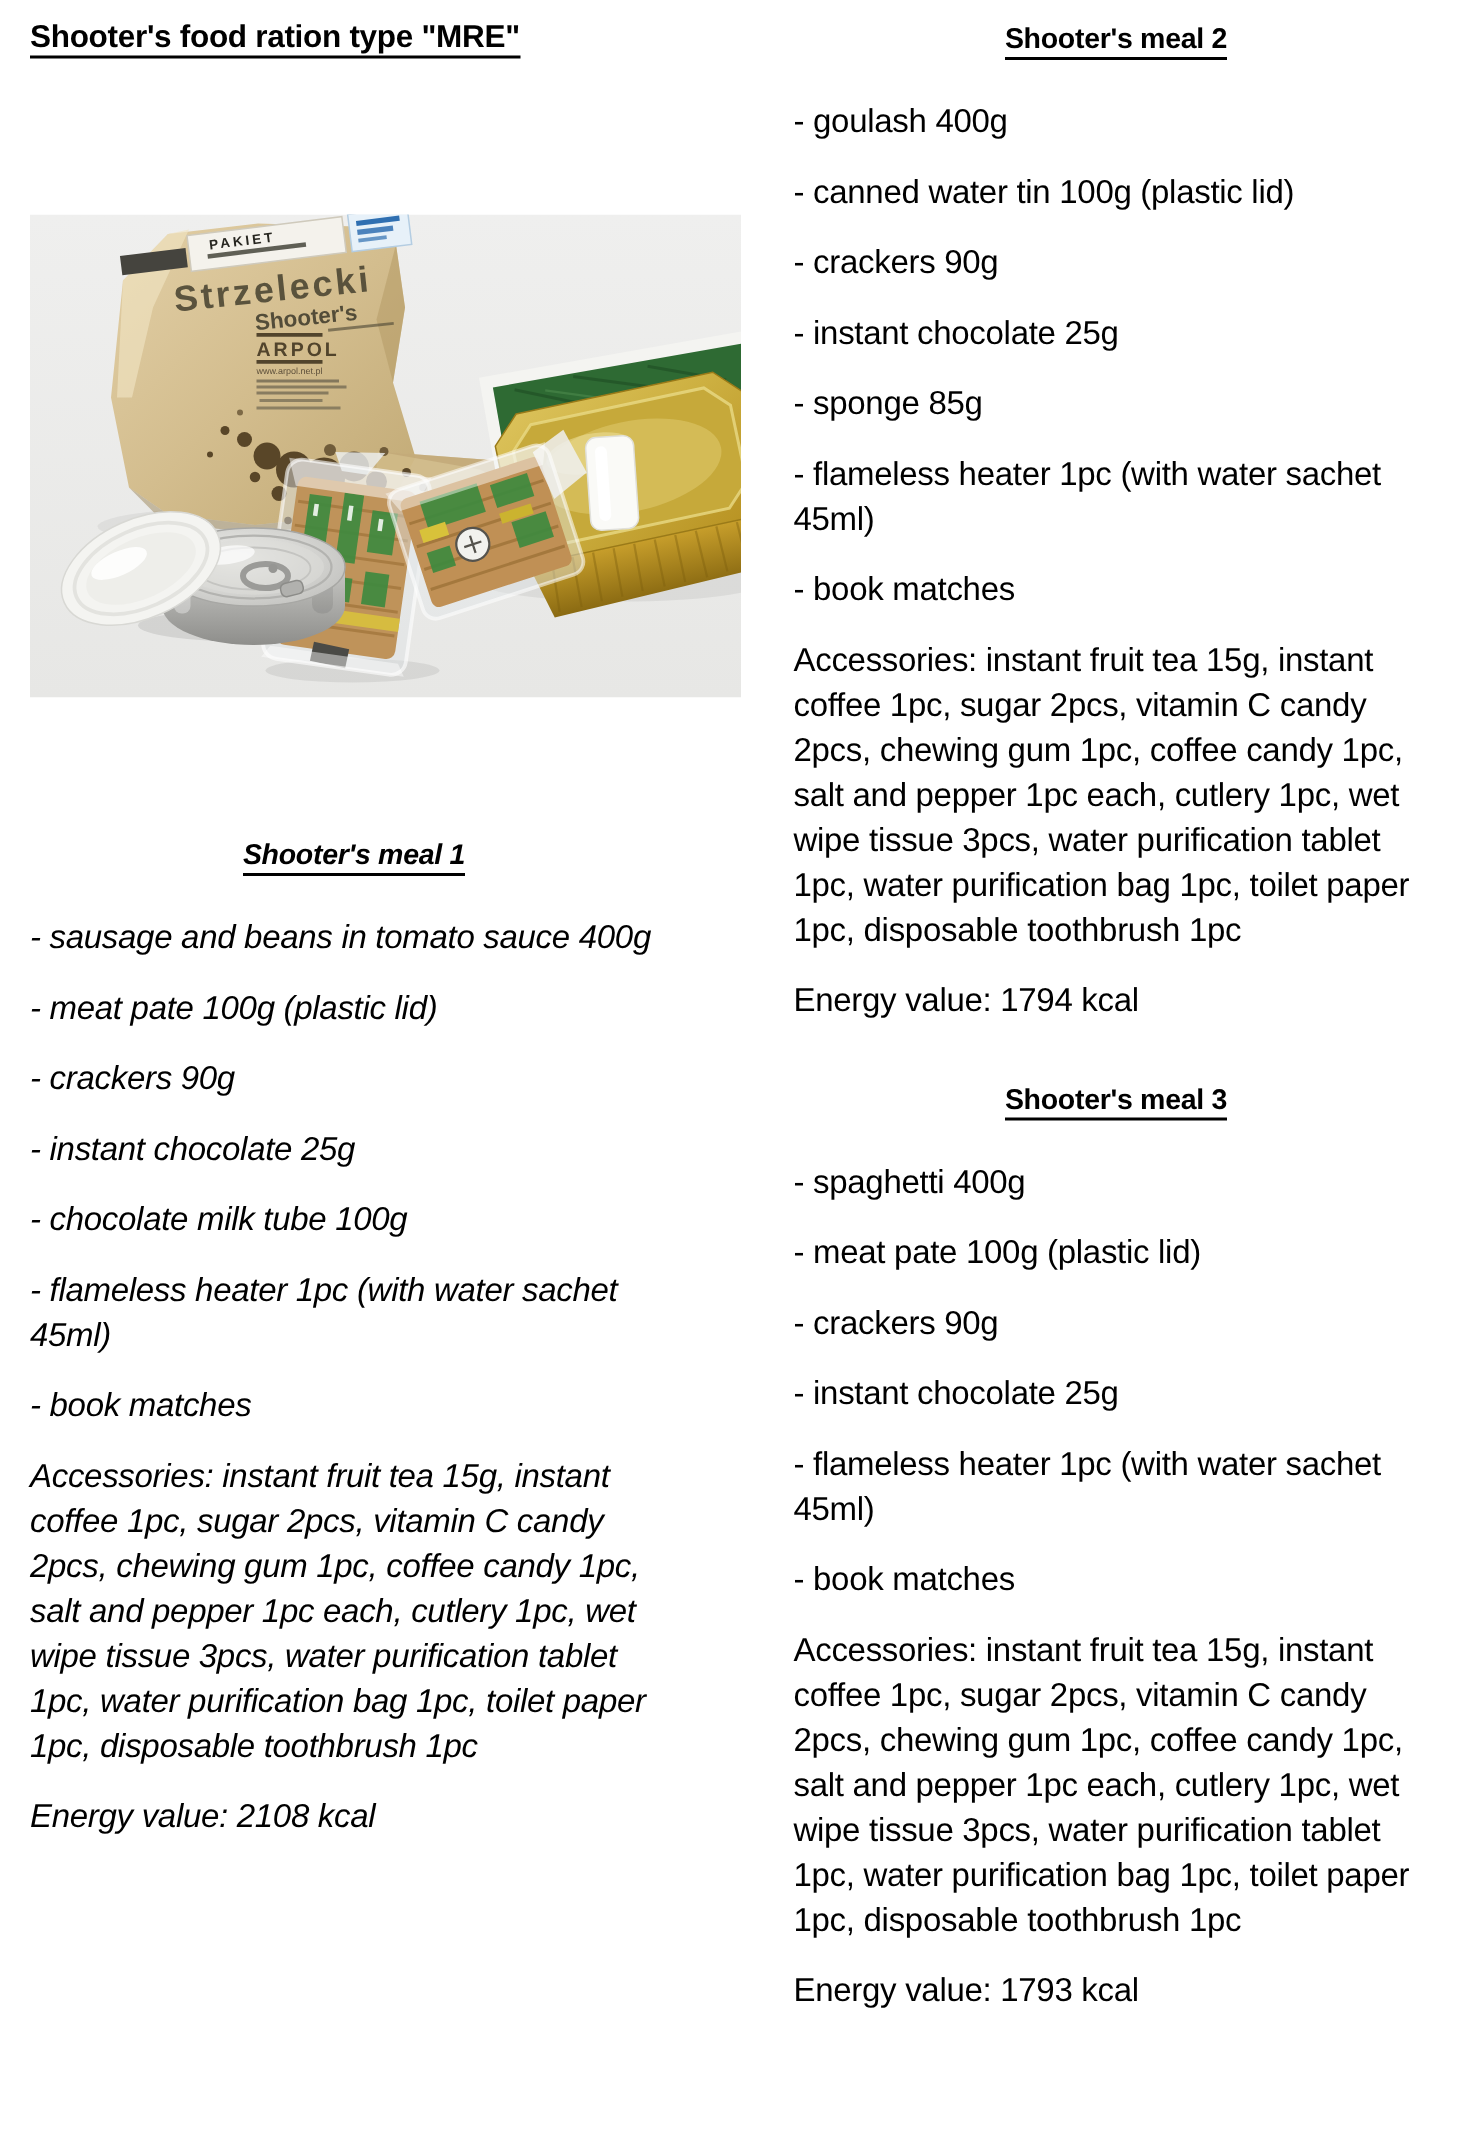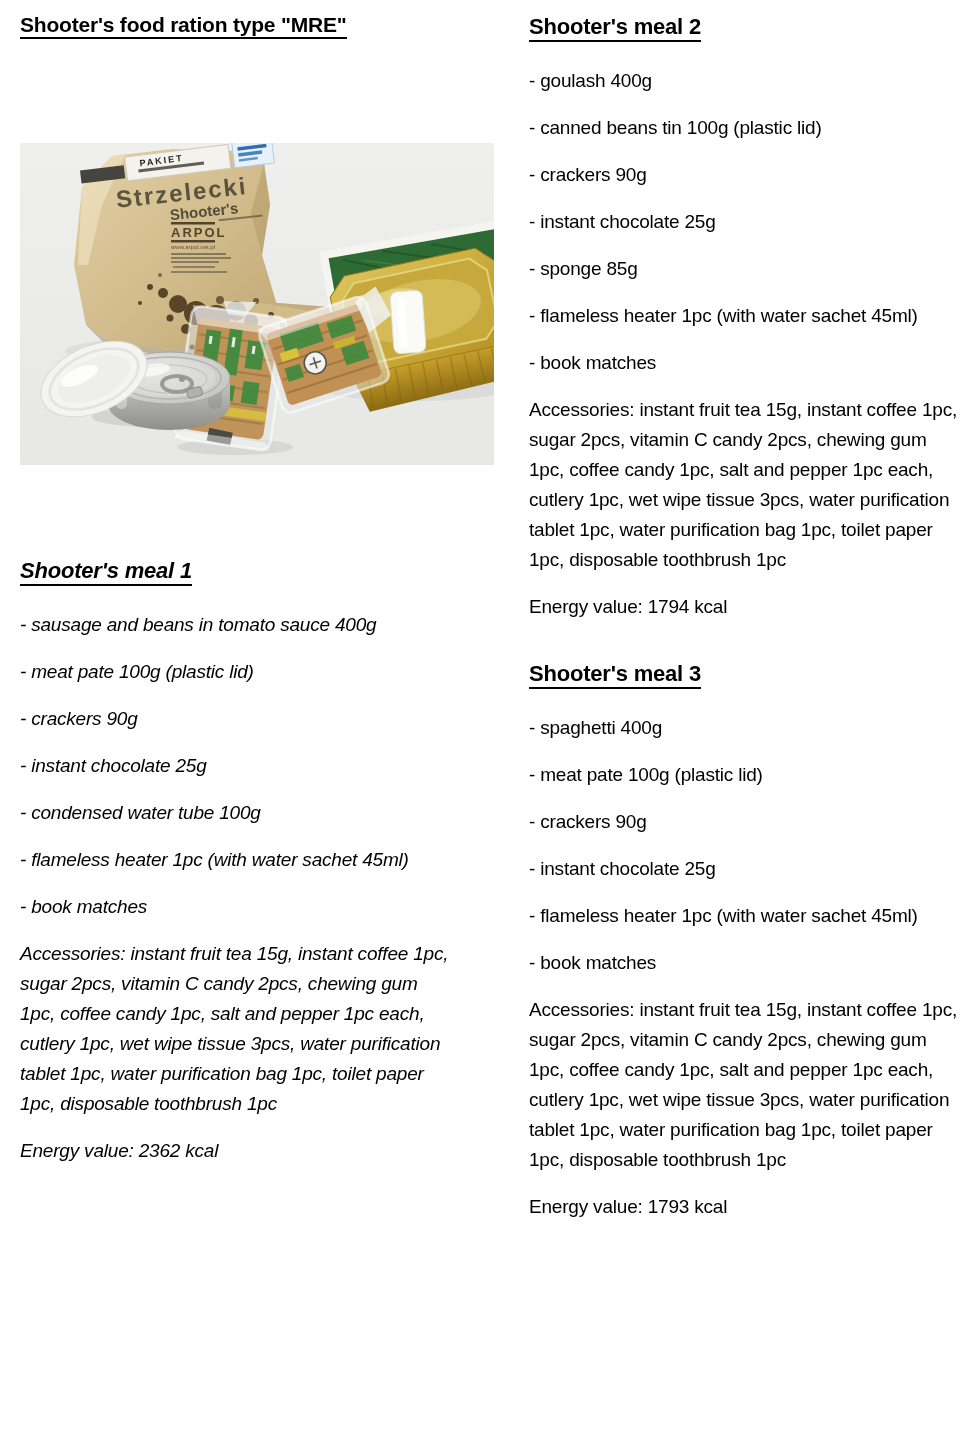--- a/index.html
+++ b/index.html
@@ -7,22 +7,22 @@
     position:relative;width:972px;height:1432px;background:#ffffff;
     color:#000;font-family:"Liberation Sans",sans-serif;overflow:hidden;
   }
   .title{
     position:absolute;left:20px;top:10px;margin:0;
     font-size:21px;line-height:30px;font-weight:700;letter-spacing:-0.2px;white-space:nowrap;
   }
   .u{border-bottom:2.5px solid #000;padding-bottom:1px;}
   .photo{position:absolute;left:20px;top:143px;width:474px;height:322px;margin:0;}
   .photo svg{display:block;}
-  .meal h2{margin:0 0 24px;font-size:22px;line-height:30px;font-weight:700;letter-spacing:-0.2px;white-space:nowrap;}
-  .meal p{margin:0 0 17px;font-size:19px;line-height:30px;letter-spacing:-0.2px;}
+  .meal h2{margin:0 0 24px;font-size:19px;line-height:30px;font-weight:700;letter-spacing:-0.2px;white-space:nowrap;text-align:center;}
+  .meal p{margin:0 0 17px;font-size:22px;line-height:30px;letter-spacing:-0.2px;}
   .meal p.energy{margin-bottom:0;}
   .meal-1{position:absolute;left:20px;top:556px;width:432px;font-style:italic;}
   .col-2{position:absolute;left:529px;top:12px;width:430px;}
   .meal-3{margin-top:37px;}
 </style>
 </head>
 <body>
 
 <div class="page">
 
@@ -254,32 +254,32 @@
       </g>
     </svg>
   </figure>
 
   <section class="meal meal-1">
     <h2><span class="u">Shooter's meal 1</span></h2>
     <p>- sausage and beans in tomato sauce 400g</p>
     <p>- meat pate 100g (plastic lid)</p>
     <p>- crackers 90g</p>
     <p>- instant chocolate 25g</p>
-    <p>- condensed water tube 100g</p>
+    <p>- chocolate milk tube 100g</p>
     <p>- flameless heater 1pc (with water sachet 45ml)</p>
     <p>- book matches</p>
     <p>Accessories: instant fruit tea 15g, instant coffee 1pc, sugar 2pcs, vitamin C candy 2pcs, chewing gum 1pc, coffee candy 1pc, salt and pepper 1pc each, cutlery 1pc, wet wipe tissue 3pcs, water purification tablet 1pc, water purification bag 1pc, toilet paper 1pc, disposable toothbrush 1pc</p>
-    <p class="energy">Energy value: 2362 kcal</p>
+    <p class="energy">Energy value: 2108 kcal</p>
   </section>
 
   <div class="col-2">
     <section class="meal">
       <h2><span class="u">Shooter's meal 2</span></h2>
       <p>- goulash 400g</p>
-      <p>- canned beans tin 100g (plastic lid)</p>
+      <p>- canned water tin 100g (plastic lid)</p>
       <p>- crackers 90g</p>
       <p>- instant chocolate 25g</p>
       <p>- sponge 85g</p>
       <p>- flameless heater 1pc (with water sachet 45ml)</p>
       <p>- book matches</p>
       <p>Accessories: instant fruit tea 15g, instant coffee 1pc, sugar 2pcs, vitamin C candy 2pcs, chewing gum 1pc, coffee candy 1pc, salt and pepper 1pc each, cutlery 1pc, wet wipe tissue 3pcs, water purification tablet 1pc, water purification bag 1pc, toilet paper 1pc, disposable toothbrush 1pc</p>
       <p class="energy">Energy value: 1794 kcal</p>
     </section>
 
     <section class="meal meal-3">

